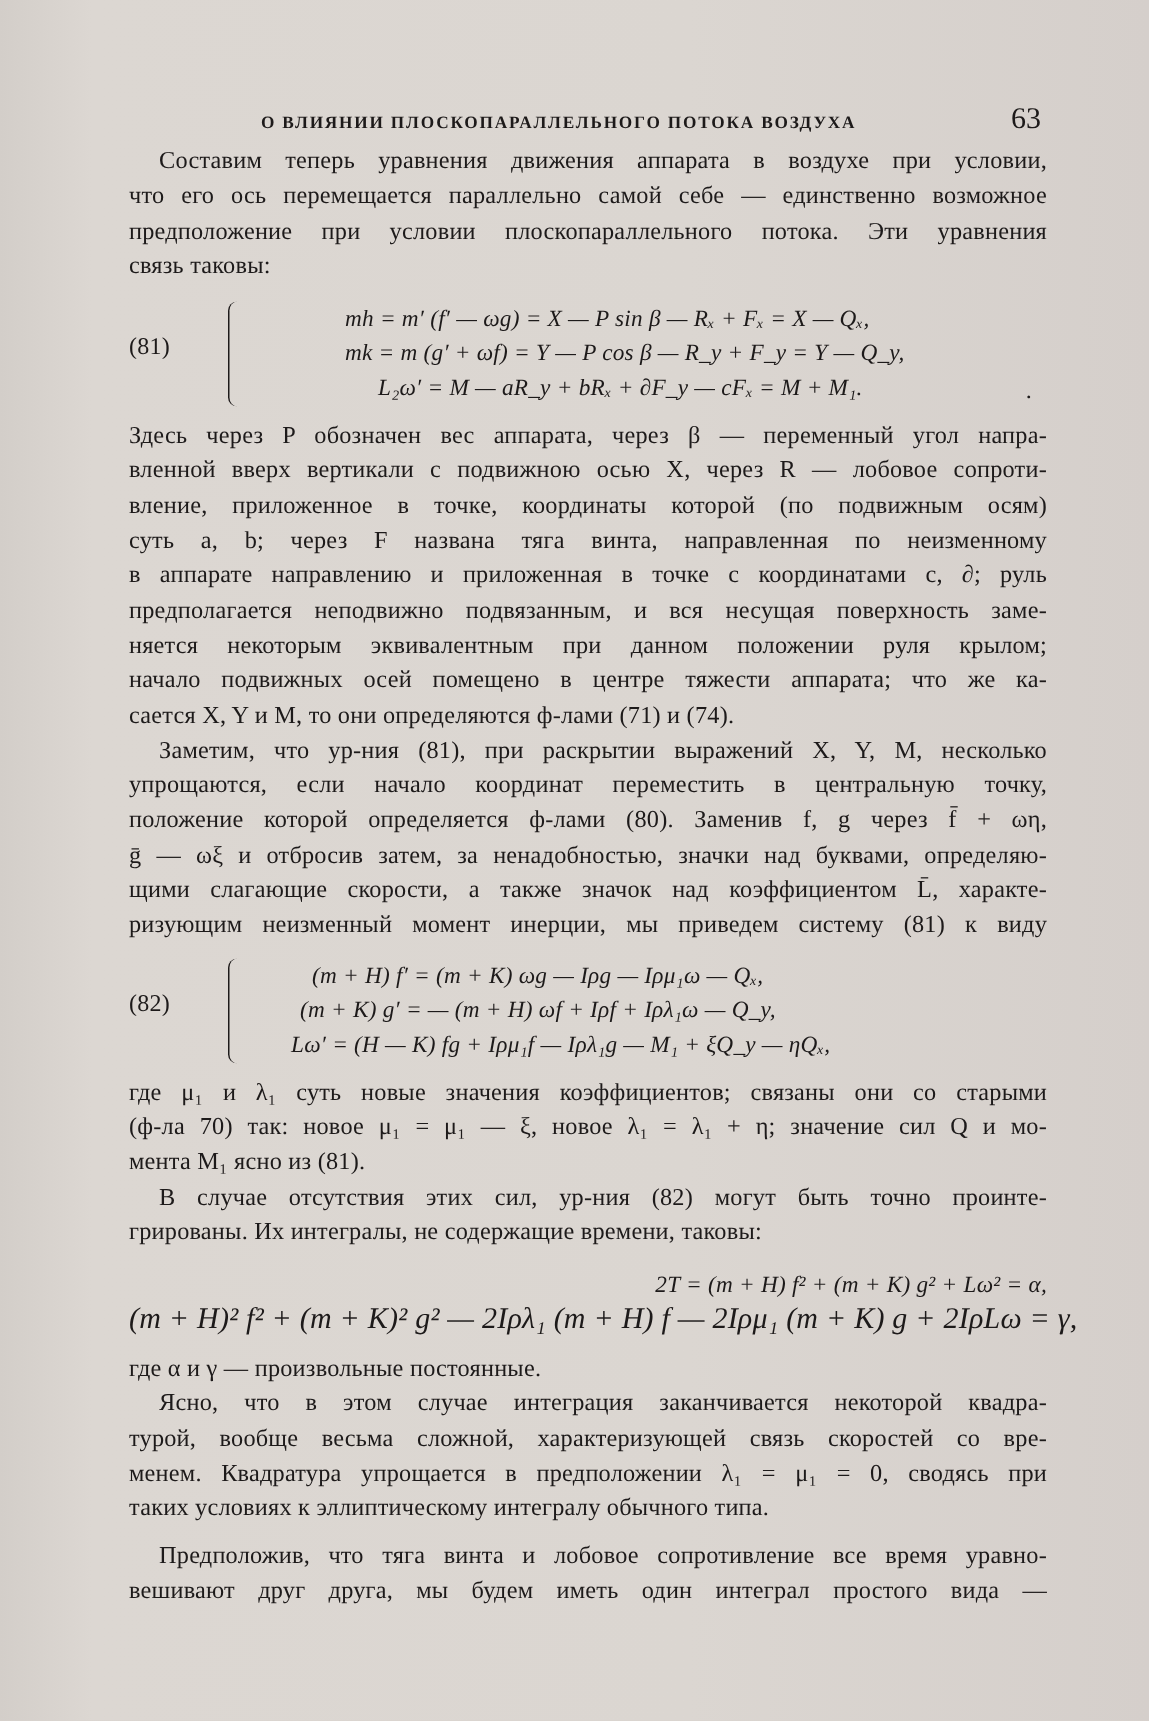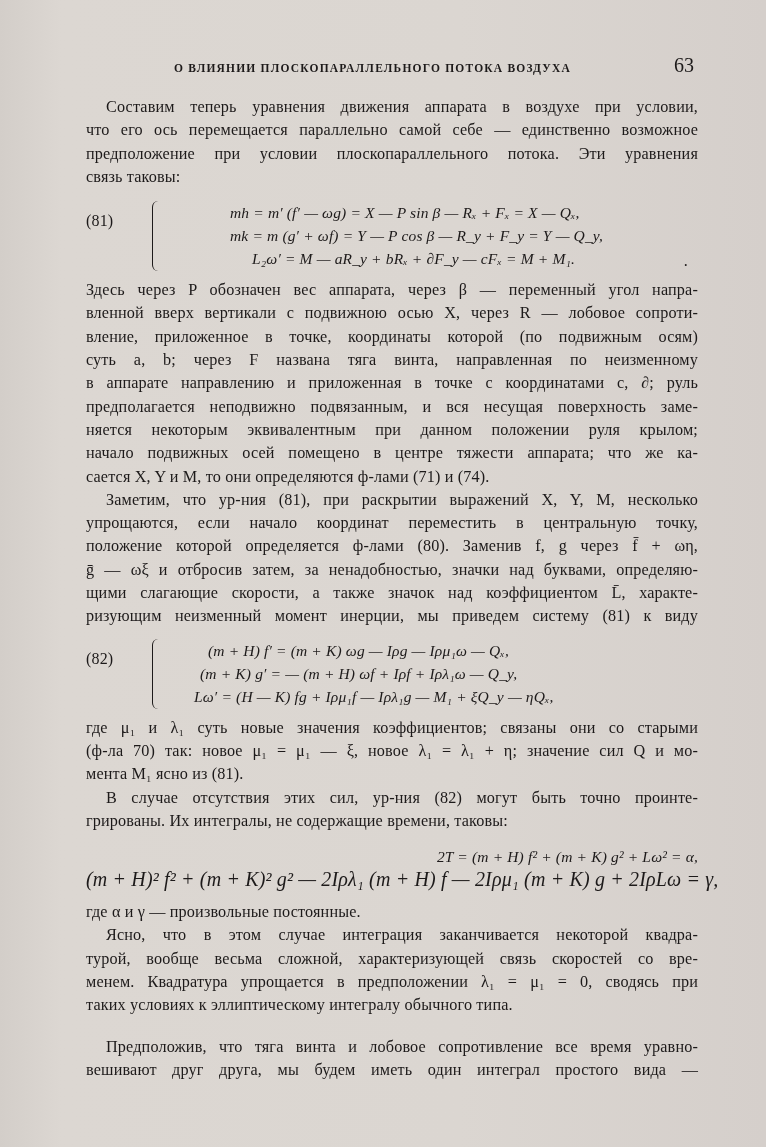--- a/index.html
+++ b/index.html
@@ -8,40 +8,40 @@
     background: #d8d2cd;
     font-family: "DejaVu Serif", "Liberation Serif", serif;
     color: #1d1a1a;
     position: relative;
   }
   .page {
     position: absolute; left: 0; top: 0; width: 766px; height: 1147px;
     background: linear-gradient(90deg, #d3cec9 0%, #dcd7d2 8%, #dbd6d1 60%, #d5cfcb 100%);
   }
   .header {
-    position: absolute; top: 54px; left: 174px; width: 520px; height: 22px;
+    position: absolute; top: 68px; left: 174px; width: 520px; height: 22px;
     display: flex; justify-content: space-between; align-items: baseline;
   }
   .running-title {
     font-family: "Liberation Serif", serif; font-size: 11.5px; letter-spacing: 1.2px;
     font-weight: bold; text-transform: uppercase;
   }
   .page-number { font-family: "Liberation Serif", serif; font-size: 20px; }
   .body-text {
     position: absolute; left: 86px; top: 96px; width: 612px;
     font-family: "Liberation Serif", serif; font-size: 16.2px; line-height: 23.3px;
     text-align: justify; letter-spacing: 0.15px;
   }
   .para { margin: 0; text-indent: 0; }
   .para .ln { display: block; text-align-last: justify; white-space: nowrap; }
   .para .ln.last { text-align-last: left; }
   .eq-block {
     position: relative; height: 72px; margin: 8px 0 6px 0;
   }
-  .eq-label { position: absolute; left: 0; top: 8px; font-size: 16px; font-family: "Liberation Serif", serif; }
+  .eq-label { position: absolute; left: 0; top: 19px; font-size: 16px; font-family: "Liberation Serif", serif; }
   .brace {
     position: absolute; left: 66px; top: 0; width: 14px; height: 70px;
     border-left: 1.4px solid #1d1a1a; border-radius: 6px 0 0 6px;
   }
   .brace::before {
     content: ""; position: absolute; left: -7px; top: 30px; width: 6px; height: 6px;
     border-right: 1.4px solid #1d1a1a; border-top: 1.4px solid #1d1a1a; transform: rotate(45deg);
     display: none;
   }
   .eq-lines { position: absolute; left: 118px; top: 0; }
@@ -133,19 +133,19 @@
       <span class="ln last">где α и γ — произвольные постоянные.</span>
     </p>
 
     <p class="para">
       <span class="ln" style="text-indent:20px">Ясно, что в этом случае интеграция заканчивается некоторой квадра-</span>
       <span class="ln">турой, вообще весьма сложной, характеризующей связь скоростей со вре-</span>
       <span class="ln">менем. Квадратура упрощается в предположении λ₁ = μ₁ = 0, сводясь при</span>
       <span class="ln last">таких условиях к эллиптическому интегралу обычного типа.</span>
     </p>
 
-    <p class="para" style="margin-top:18px;">
+    <p class="para" style="margin-top:8px;">
       <span class="ln" style="text-indent:20px">Предположив, что тяга винта и лобовое сопротивление все время уравно-</span>
       <span class="ln">вешивают друг друга, мы будем иметь один интеграл простого вида —</span>
     </p>
 
   </div>
 </div>
 
 </body></html>

